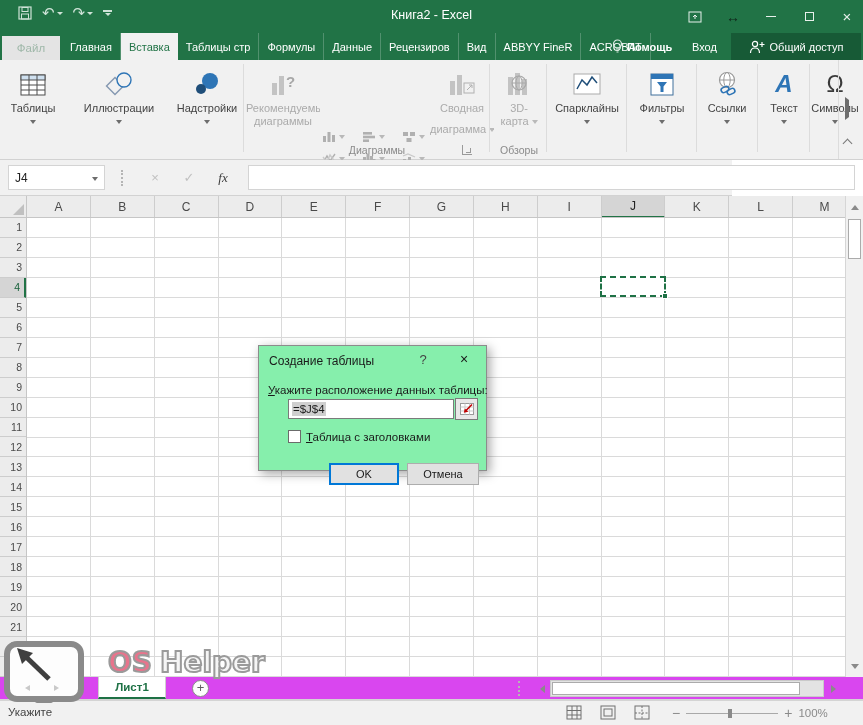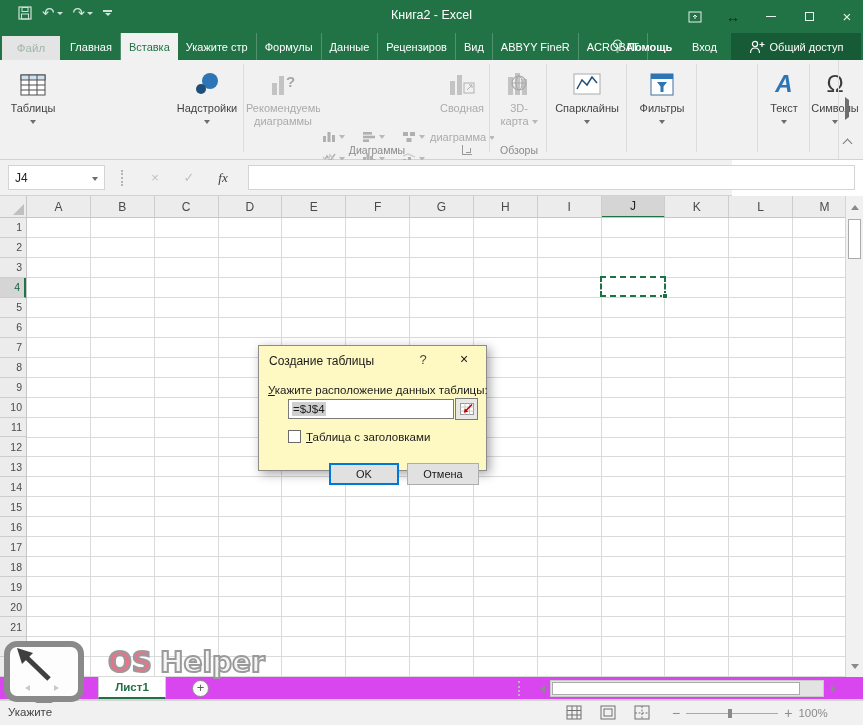--- a/index.html
+++ b/index.html
@@ -97,21 +97,21 @@
   .statusbar { position:absolute; left:0; top:700px; width:863px; height:25px; background:#f1f1f1; border-top:1px solid #d4d4d4; font-size:11.5px; color:#444; }
   .smode { position:absolute; left:8px; top:5px; }
   .viewbtns { position:absolute; left:566px; top:4px; display:flex; gap:18px; }
   .zoomctl { position:absolute; left:672px; top:4px; display:flex; align-items:center; gap:6px; color:#8a8a8a; }
   .zline { width:92px; height:1px; background:#a9a9a9; position:relative; }
   .zline .notch { position:absolute; left:45px; top:-2px; width:1px; height:5px; background:#a9a9a9; }
   .zline .zthumb { position:absolute; left:42px; top:-4px; width:4px; height:9px; background:#8a8a8a; }
   .zpct { color:#8a8a8a; }
 
   
-  .dialog { position:absolute; left:258px; top:345px; width:229px; height:126px; background:#fef9c3; border:1px solid #8c8c8c; box-shadow:3px 3px 10px rgba(0,0,0,0.35); z-index:60; font-size:11.5px; color:#1a1a1a; }
+  .dialog { position:absolute; left:258px; top:345px; width:229px; height:126px; background:#86efac; border:1px solid #8c8c8c; box-shadow:3px 3px 10px rgba(0,0,0,0.35); z-index:60; font-size:11.5px; color:#1a1a1a; }
   .dtitle { position:absolute; left:10px; top:8px; font-size:12px; }
   .dhelp { position:absolute; left:156px; top:6px; width:16px; height:16px; text-align:center; font-size:13px; color:#444; }
   .dclose { position:absolute; left:196px; top:5px; width:18px; height:18px; text-align:center; font-size:14px; color:#1a1a1a; }
   .dprompt { position:absolute; left:9px; top:38px; white-space:nowrap; }
   .uline { text-decoration:underline; }
   .dinput { position:absolute; left:29px; top:53px; width:166px; height:20px; background:#fff; border:1px solid #7a7a7a; display:flex; align-items:center; padding-left:3px; font-size:11.5px; }
   .dinput .selhl { background:#cfcfcf; padding:1px 1px; }
   .rangebtn { position:absolute; left:196px; top:52px; width:23px; height:22px; background:#e8e8e8; border:1px solid #7a7a7a; display:flex; align-items:center; justify-content:center; }
   .dcheckrow { position:absolute; left:29px; top:84px; display:flex; align-items:center; gap:5px; }
   .dcheck { width:13px; height:13px; background:#fff; border:1px solid #6b6b6b; }
@@ -171,21 +171,21 @@
           <span style="font-size:15px">×</span>
         </div>
     </div>
   </div>
 
   <div class="tabbar">
     <div class="file-tab">Файл</div>
     <div class="tab-strip">
         <div class="rtab">Главная</div>
         <div class="rtab active">Вставка</div>
-        <div class="rtab">Укажите стр</div>
+        <div class="rtab">Таблицы стр</div>
         <div class="rtab">Формулы</div>
         <div class="rtab">Данные</div>
         <div class="rtab">Рецензиров</div>
         <div class="rtab">Вид</div>
         <div class="rtab">ABBYY FineR</div>
         <div class="rtab">ACROBAT</div>
       </div>
     <div class="tab-right" style="left:612px;font-weight:bold;">
       <svg width="11" height="15" viewBox="0 0 11 15">
         <circle cx="5.5" cy="5" r="4" fill="none" stroke="#dcebe2" stroke-width="1.2"></circle>
@@ -216,20 +216,30 @@
           <line x1="9" y1="2" x2="9" y2="22" stroke="#4d4d4d"></line>
           <line x1="17" y1="2" x2="17" y2="22" stroke="#4d4d4d"></line>
           <line x1="1" y1="12" x2="25" y2="12" stroke="#4d4d4d"></line>
           <line x1="1" y1="17" x2="25" y2="17" stroke="#4d4d4d"></line>
         </svg>
       </div>
       <div class="rlabel">Таблицы</div>
       <div class="tri"></div>
     </div>
 
+    <div class="rbtn" style="left:66px;width:106px;">
+      <div class="ricon">
+        <svg width="30" height="26" viewBox="0 0 30 26">
+          <rect x="5" y="9" width="12" height="12" transform="rotate(45 11 15)" fill="none" stroke="#8497b0" stroke-width="1.4"></rect>
+          <circle cx="20" cy="9" r="7" fill="#f1f1f1" stroke="#2e75b6" stroke-width="1.4"></circle>
+        </svg>
+      </div>
+      <div class="rlabel">Иллюстрации</div>
+      <div class="tri"></div>
+    </div>
 
     <div class="rbtn" style="left:174px;width:66px;">
       <div class="ricon">
         <svg width="28" height="26" viewBox="0 0 28 26">
           <circle cx="17" cy="10" r="8" fill="#2e75b6"></circle>
           <circle cx="8" cy="18" r="5" fill="#1f4e79"></circle>
         </svg>
       </div>
       <div class="rlabel">Надстройки</div>
       <div class="tri"></div>
@@ -326,21 +336,21 @@
     <div class="rbtn" style="left:430px;width:64px;">
       <div class="ricon">
         <svg width="28" height="26" viewBox="0 0 28 26">
           <rect x="2" y="10" width="5" height="14" fill="#c3c3c3"></rect>
           <rect x="9" y="4" width="5" height="20" fill="#c3c3c3"></rect>
           <rect x="16" y="12" width="10" height="10" fill="#f1f1f1" stroke="#b0b0b0"></rect>
           <path d="M19 19 L24 14 M24 14 L21 14 M24 14 L24 17" stroke="#b0b0b0" fill="none"></path>
         </svg>
       </div>
       <div class="rlabel dis">Сводная</div>
-      <div class="rlabel dis" style="margin-top:16px;"><span>диаграмма</span><span class="tri dis inline"></span></div>
+      <div class="rlabel dis" style="margin-top:8px;"><span>диаграмма</span><span class="tri dis inline"></span></div>
     </div>
 
     <div class="grplabel" style="left:322px;width:110px;">Диаграммы</div>
     <div class="launcher" style="left:462px;top:85px;"></div>
 
     <div class="vsep" style="left:489px;"></div>
 
     <div class="rbtn" style="left:492px;width:54px;">
       <div class="ricon">
         <svg width="28" height="26" viewBox="0 0 28 26">
@@ -379,20 +389,33 @@
           <rect x="2" y="1" width="22" height="5" fill="#2e75b6"></rect>
           <path d="M8 9 L18 9 L14.5 13.5 L14.5 19 L11.5 19 L11.5 13.5 Z" fill="#2e75b6"></path>
         </svg>
       </div>
       <div class="rlabel">Фильтры</div>
       <div class="tri"></div>
     </div>
 
     <div class="vsep" style="left:696px;"></div>
 
+    <div class="rbtn" style="left:699px;width:56px;">
+      <div class="ricon">
+        <svg width="26" height="26" viewBox="0 0 26 26">
+          <circle cx="13" cy="9" r="7.5" fill="#fff" stroke="#9a9a9a" stroke-width="1.2"></circle>
+          <ellipse cx="13" cy="9" rx="3.2" ry="7.5" fill="none" stroke="#9a9a9a"></ellipse>
+          <line x1="5.5" y1="9" x2="20.5" y2="9" stroke="#9a9a9a"></line>
+          <rect x="7" y="16" width="8" height="5" rx="2.5" transform="rotate(-25 11 18.5)" fill="none" stroke="#2e75b6" stroke-width="1.6"></rect>
+          <rect x="13" y="18" width="8" height="5" rx="2.5" transform="rotate(-25 17 20.5)" fill="none" stroke="#2e75b6" stroke-width="1.6"></rect>
+        </svg>
+      </div>
+      <div class="rlabel">Ссылки</div>
+      <div class="tri"></div>
+    </div>
 
     <div class="vsep" style="left:757px;"></div>
 
     <div class="rbtn" style="left:759px;width:50px;">
       <div class="ricon">
         <span style="font-size:24px;font-style:italic;font-weight:bold;color:#2e75b6;line-height:26px;">A</span>
       </div>
       <div class="rlabel">Текст</div>
       <div class="tri"></div>
     </div>

